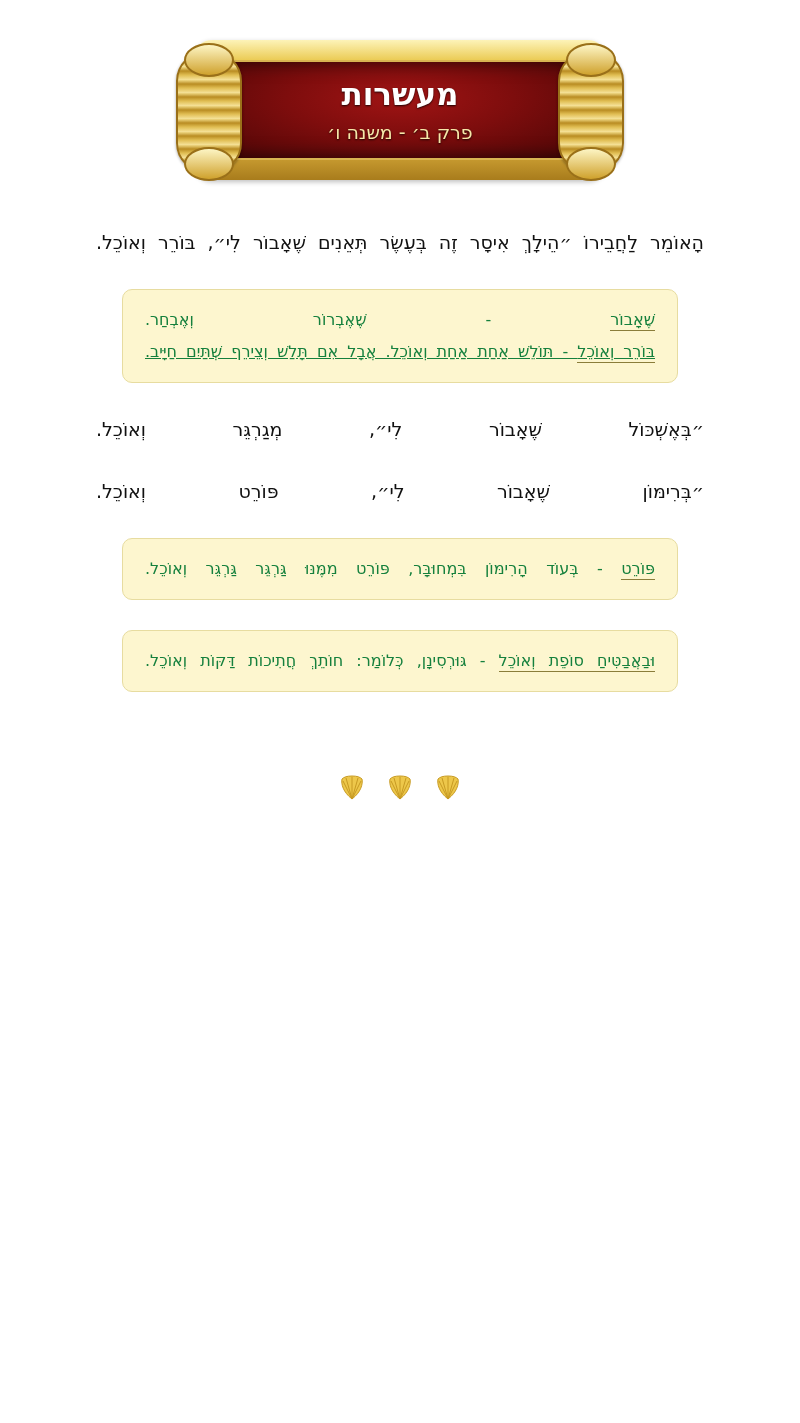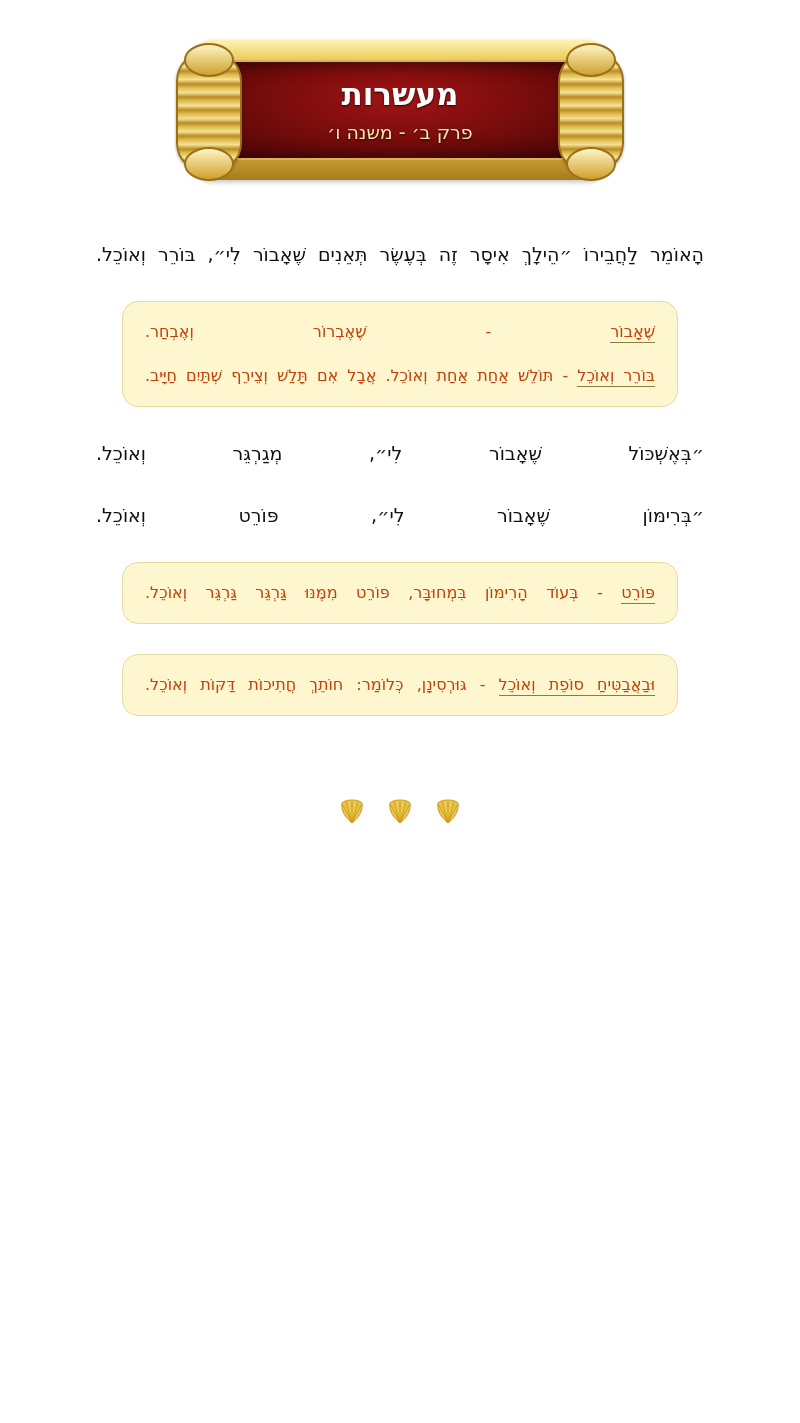--- a/index.html
+++ b/index.html
@@ -20,21 +20,21 @@
     position: relative;
     padding-top: 40px;
     box-sizing: border-box;
   }
 
   
   .banner-wrap {
     display: flex;
     justify-content: center;
     align-items: center;
-    margin-bottom: 58px;
+    margin-bottom: 46px;
   }
   .banner {
     position: relative;
     width: 412px;
     height: 140px;
     display: flex;
     align-items: center;
     justify-content: center;
   }
   
@@ -119,31 +119,31 @@
     margin: 0 0 30px 0;
     color: #111;
   }
   .mishna-par.last {
     text-align-last: justify;
   }
 
   .note-box {
     background: #fdf6cf;
     border: 1px solid #e7dca0;
-    border-radius: 16px;
+    border-radius: 10px;
     padding: 16px 22px;
     margin: 0 26px 30px 26px;
     font-size: 16px;
     line-height: 1.75;
     text-align: justify;
     text-align-last: justify;
-    color: #c2410c;
+    color: #15803d;
   }
   .note-box p { margin: 0; }
-  .note-box p + p { margin-top: 16px; }
+  .note-box p + p { margin-top: 4px; text-decoration: underline; }
   .uline {
     border-bottom: 1px solid #8a7d3a;
     padding-bottom: 1px;
   }
 
   .spacer-lg { height: 16px; }
 
   
   .footer-orn {
     display: flex;

